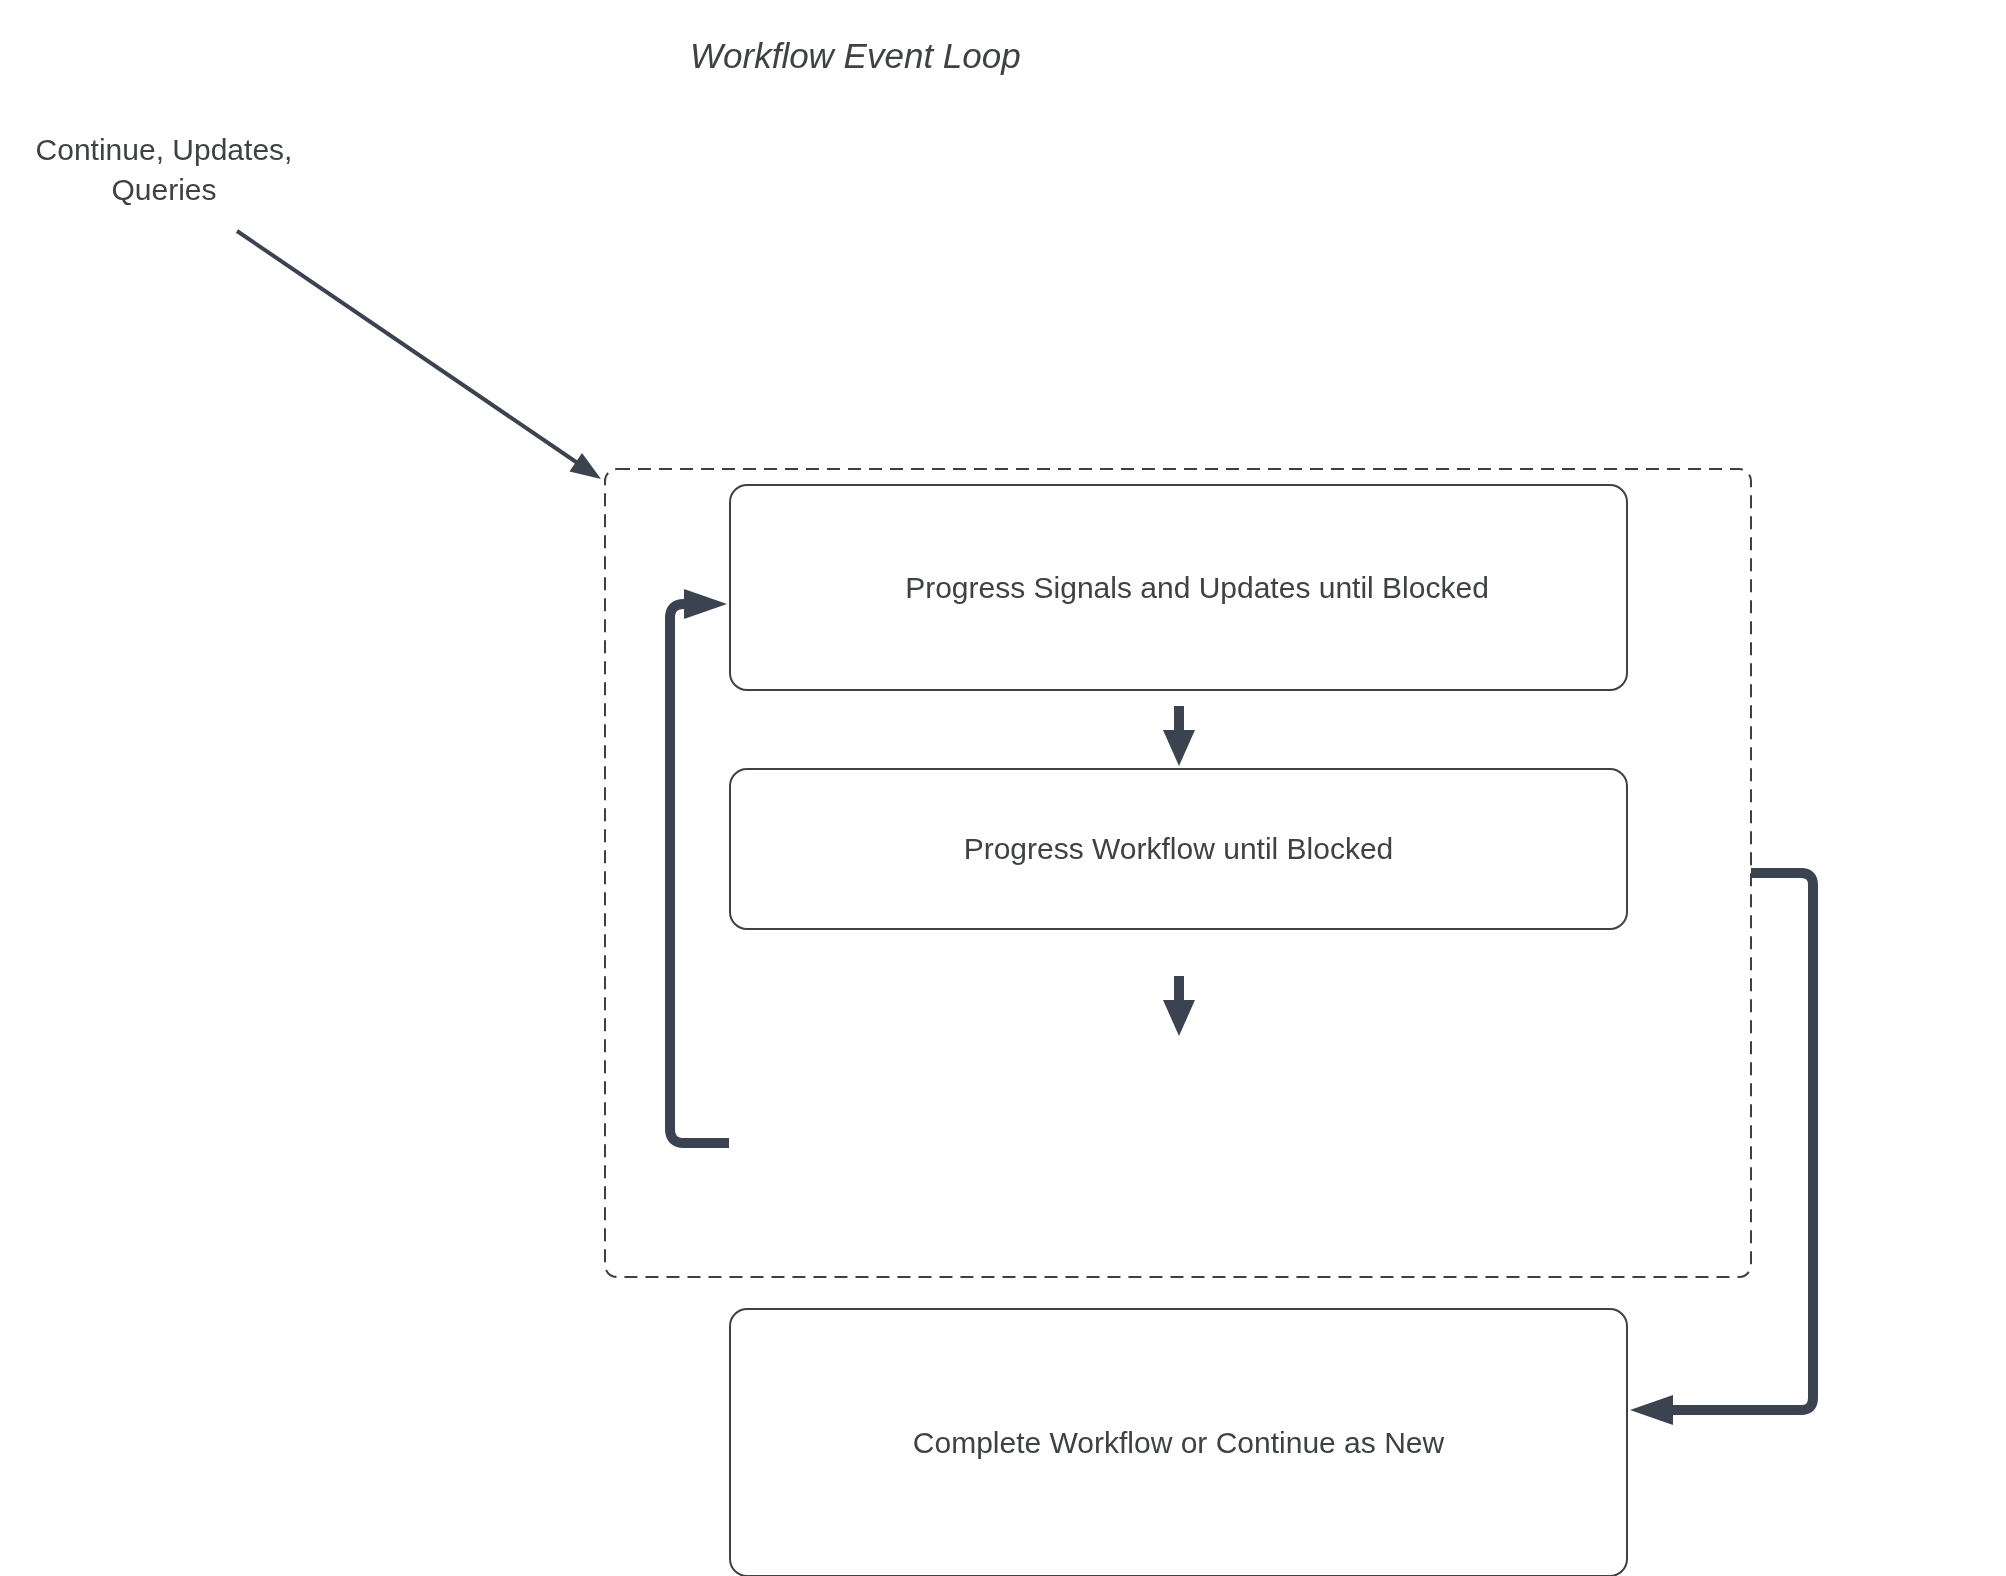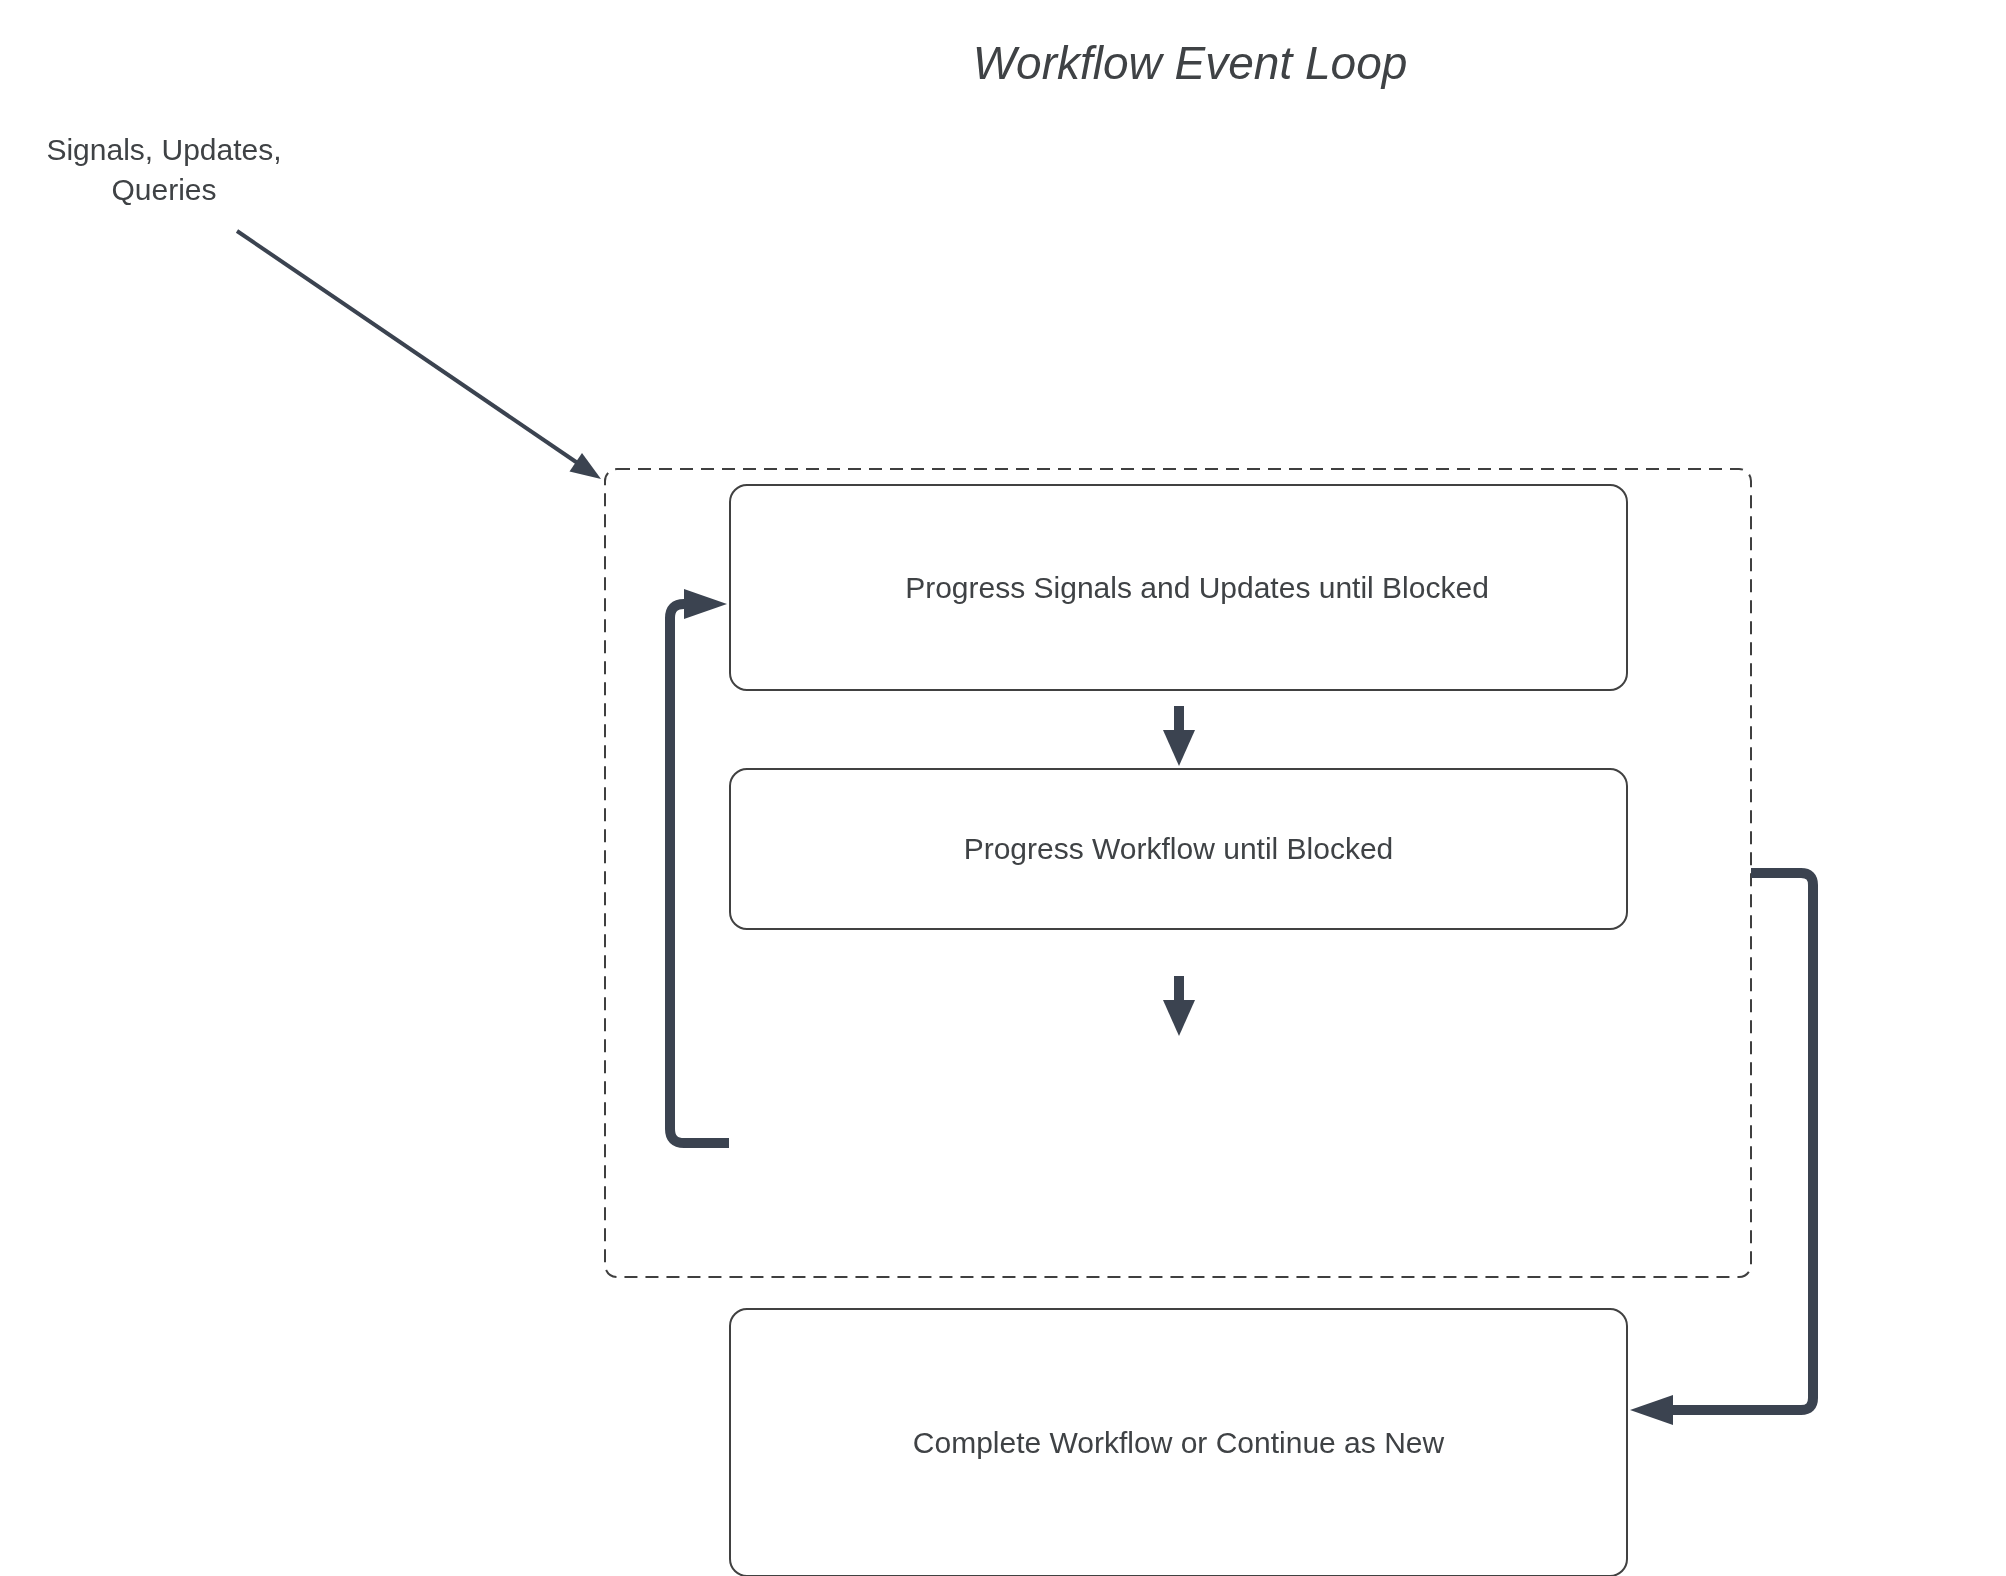--- a/index.html
+++ b/index.html
@@ -13,22 +13,21 @@
     height: 1576px;
     background: var(--background, #fff);
     font-family: "Liberation Sans", sans-serif;
     overflow: hidden;
   }
   .title {
     position: absolute;
     left: 690px;
     top: 36px;
     width: 1000px;
-    text-align: center;
-    font-size: 46px;
+    font-size: 35px;
     font-style: italic;
     color: var(--text, #3f4245);
   }
   .annotation {
     position: absolute;
     left: 14px;
     top: 130px;
     width: 300px;
     text-align: center;
     font-size: 30px;
@@ -112,21 +111,21 @@
     </g>
 
     <g>
       <path class="thick-line" d="M 1751 873 L 1801 873 Q 1813 873 1813 885 L 1813 1398 Q 1813 1410 1801 1410 L 1672 1410"></path>
       <polygon class="arrow-head" points="1630,1410 1673,1395 1673,1425"></polygon>
     </g>
   </svg>
 
   <div class="title">Workflow Event Loop</div>
 
-  <div class="annotation">Signals, Updates,
+  <div class="annotation">Continue, Updates,
 Queries</div>
 
 
   <div class="node" id="node-progress-signals">Progress Signals and Updates until Blocked</div>
 
   <div class="node" id="node-progress-workflow">Progress Workflow until Blocked</div>
 
 
   <div class="node" id="node-complete">Complete Workflow or Continue as New</div>
 

